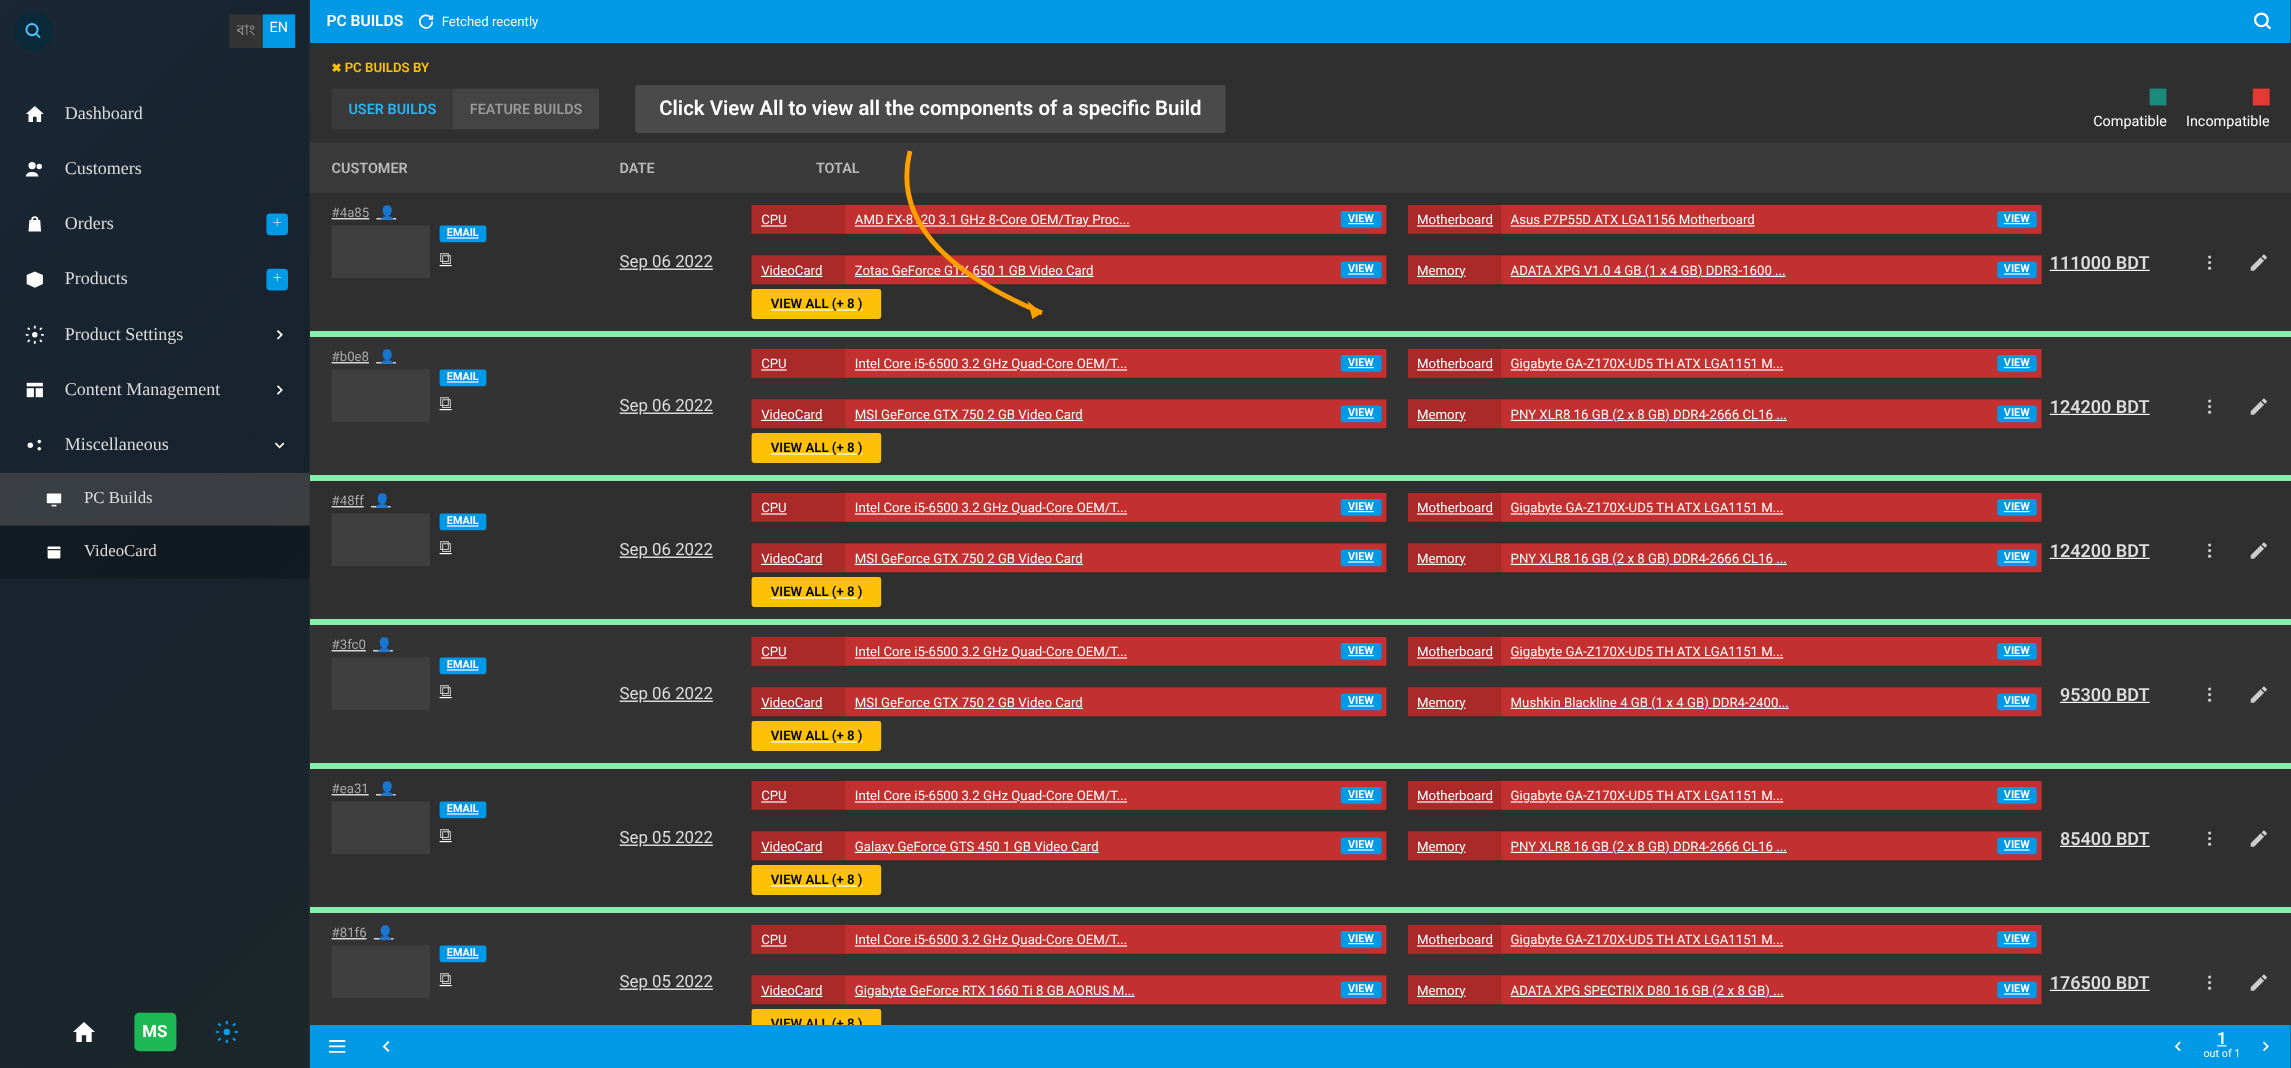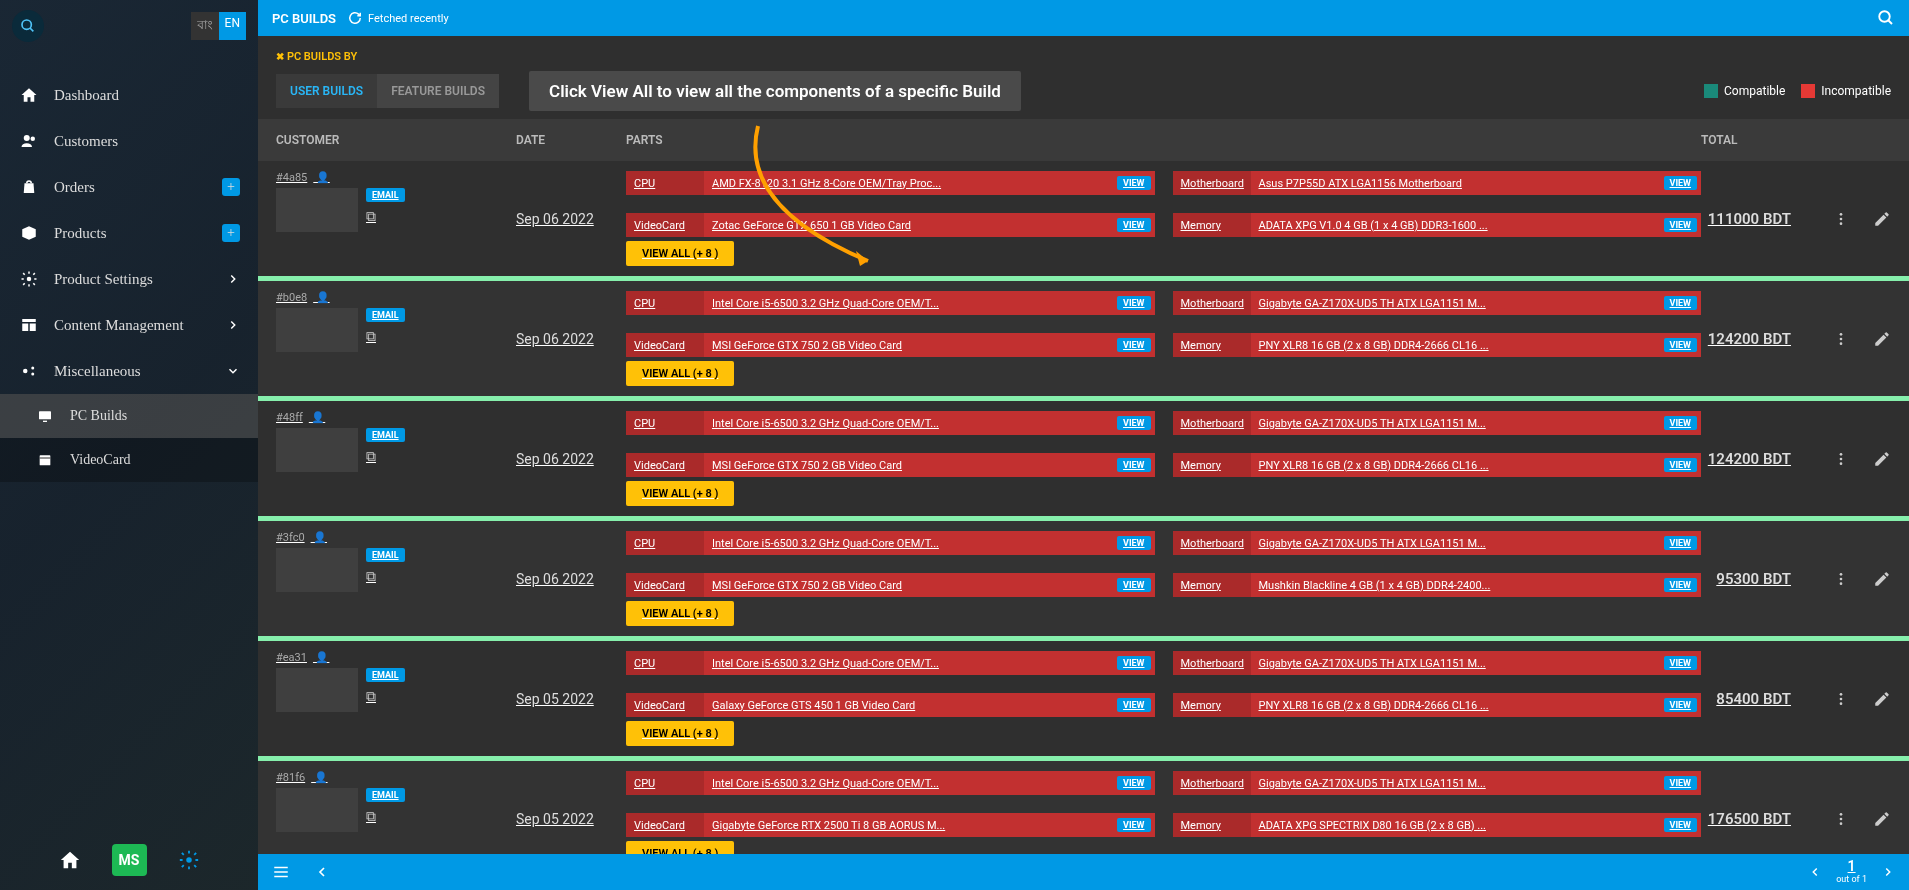--- a/index.html
+++ b/index.html
@@ -39,33 +39,33 @@
 
 .section-header { padding: 14px 18px 8px; }
 .breadcrumb { font-size: 11px; color: #ffc107; font-weight: 600; margin-bottom: 8px; }
 .breadcrumb::before { content: "✖ "; font-size: 10px; }
 .tabs-legend { display: flex; align-items: center; justify-content: space-between; }
 .tabs { display: flex; }
 .tab { padding: 10px 14px; font-size: 12px; font-weight: 600; background: #444; color: #999; cursor: pointer; }
 .tab.active { color: #29b6f6; background: #3a3a3a; }
 .tooltip-box { background: #4a4a4a; color: #fff; padding: 10px 20px; font-size: 17px; font-weight: 600; border-radius: 2px; margin-left: 30px; position: relative; }
 .legend { display: flex; gap: 16px; font-size: 12px; align-items: center; }
-.legend-item { display: flex; align-items: flex-end; gap: 6px; }
+.legend-item { display: flex; align-items: flex-end; gap: 6px; flex-direction: column; }
 .legend-swatch { width: 14px; height: 14px; }
 .swatch-compat { background: #1a8a7a; }
 .swatch-incompat { background: #e53935; }
 
 .arrow-annotation { position: absolute; top: 80px; left: 480px; width: 160px; height: 160px; pointer-events: none; z-index: 50; }
 
 
 .table-head { display: flex; padding: 14px 18px; font-size: 12px; color: #bbb; font-weight: 600; background: #3a3a3a; }
 .col-customer { width: 240px; }
 .col-date { width: 110px; }
 .col-parts { flex: 1; }
-.col-total { width: 90px; text-align: left; }
+.col-total { width: 90px; text-align: right; }
 .col-actions { width: 100px; }
 
 .build-row { display: flex; padding: 10px 18px; border-bottom: 5px solid #86efac; text-decoration: underline; }
 .build-row:nth-child(even) { background: #333; }
 
 .cust-cell { width: 240px; }
 .cust-id { font-size: 11px; color: #aaa; }
 .cust-id .user-icon { color: #29b6f6; margin-left: 6px; }
 .cust-body { display: flex; gap: 8px; margin-top: 4px; }
 .cust-avatar { width: 82px; height: 44px; background: #3f3f3f; }
@@ -279,21 +279,20 @@
                 <span class="legend-swatch swatch-incompat"></span>
                 <span>Incompatible</span>
               </div>
           </div>
         </div>
       </div>
 
       <div class="table-head">
         <div class="col-customer">CUSTOMER</div>
         <div class="col-date">DATE</div>
-        <div class="col-parts">PARTS</div>
         <div class="col-total">TOTAL</div>
         <div class="col-actions"></div>
       </div>
 
       <div id="rows-container">
     <div class="build-row">
       <div class="cust-cell">
         <div class="cust-id">#4a85<span class="user-icon"> 👤</span></div>
         <div class="cust-body">
           <div class="cust-avatar"></div>
@@ -576,21 +575,21 @@
       <span class="part-name">Intel Core i5-6500 3.2 GHz Quad-Core OEM/T...</span>
       <span class="part-view">VIEW</span>
     </div>
     <div class="part-chip">
       <span class="part-type">Motherboard</span>
       <span class="part-name">Gigabyte GA-Z170X-UD5 TH ATX LGA1151 M...</span>
       <span class="part-view">VIEW</span>
     </div>
     <div class="part-chip">
       <span class="part-type">VideoCard</span>
-      <span class="part-name">Gigabyte GeForce RTX 2500 Ti 8 GB AORUS M...</span>
+      <span class="part-name">Gigabyte GeForce RTX 1660 Ti 8 GB AORUS M...</span>
       <span class="part-view">VIEW</span>
     </div>
     <div class="part-chip">
       <span class="part-type">Memory</span>
       <span class="part-name">ADATA XPG SPECTRIX D80 16 GB (2 x 8 GB) ...</span>
       <span class="part-view">VIEW</span>
     </div>
               </div>
         <div class="view-all-btn">VIEW ALL (+ 8 )</div>
       </div>

